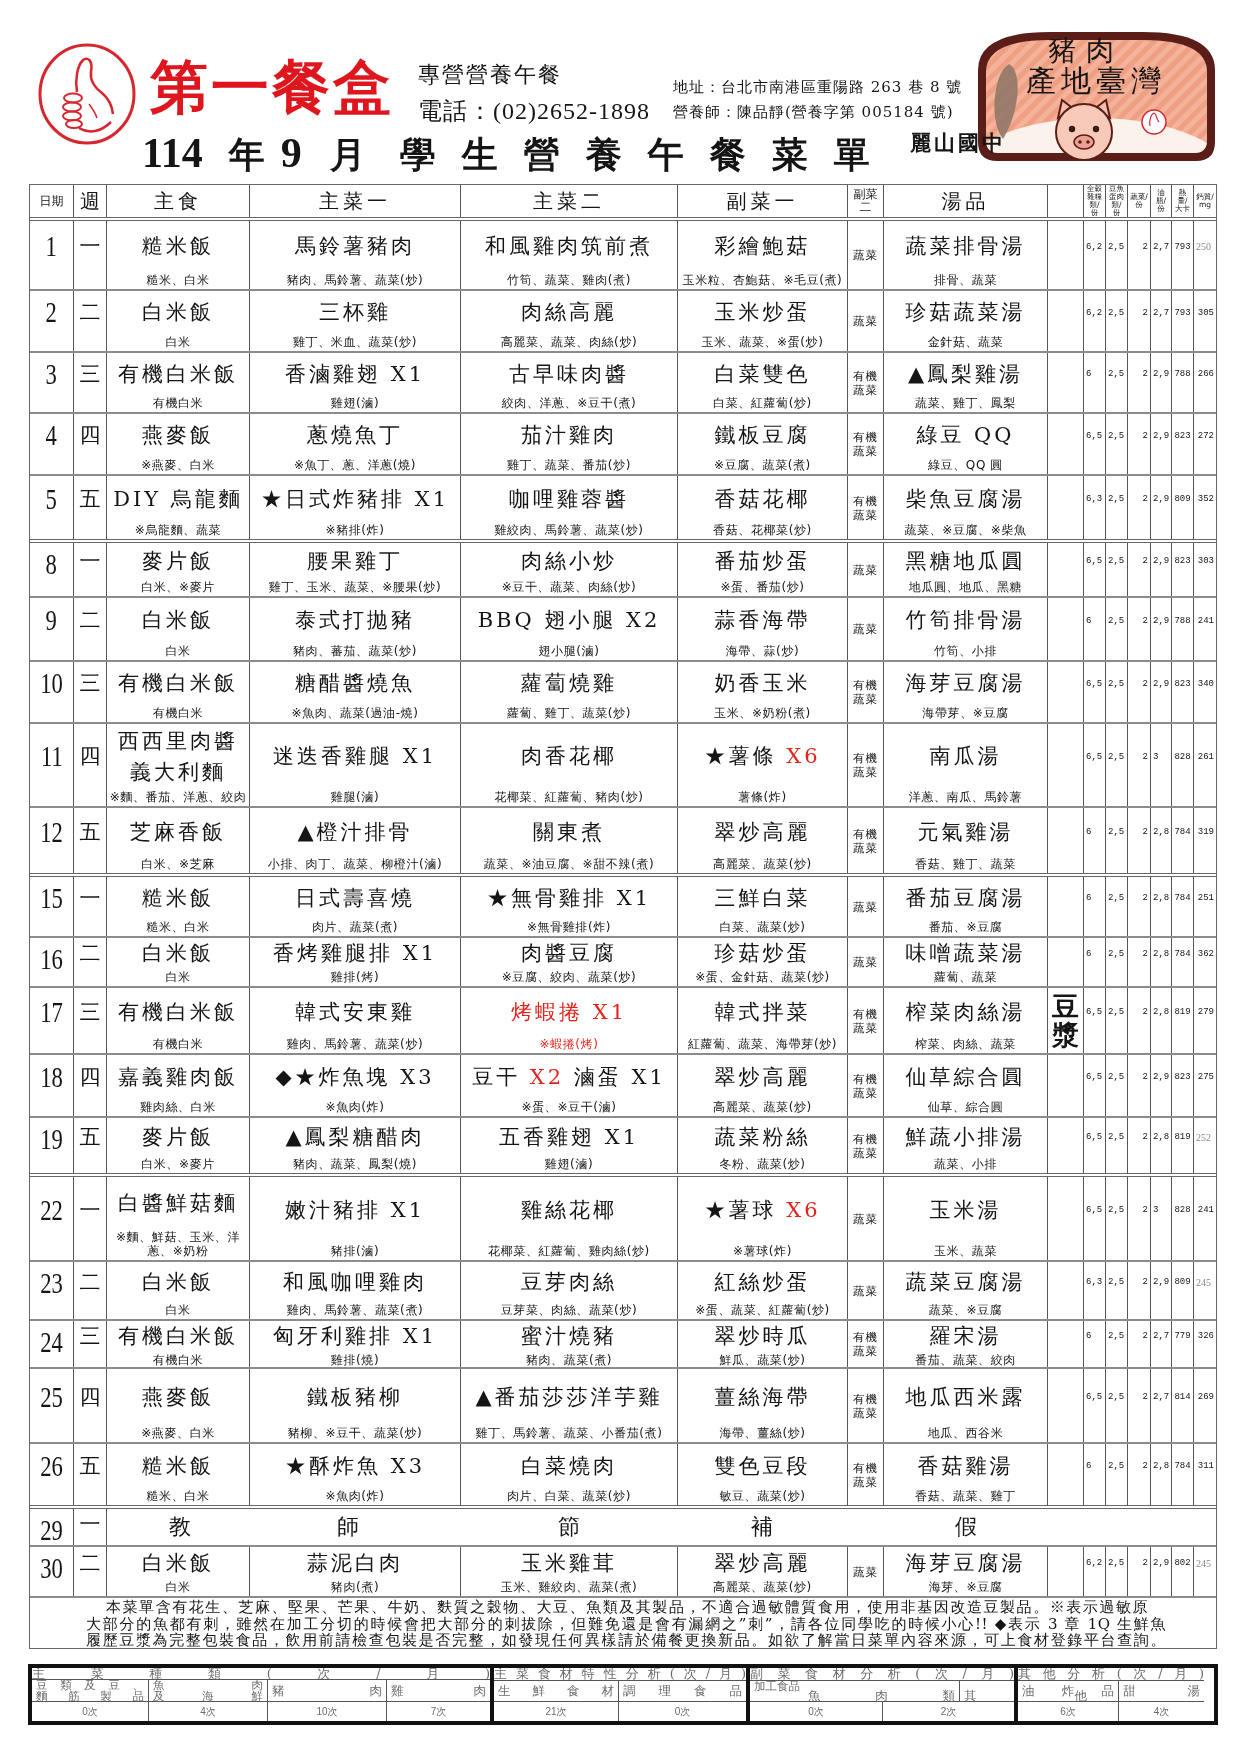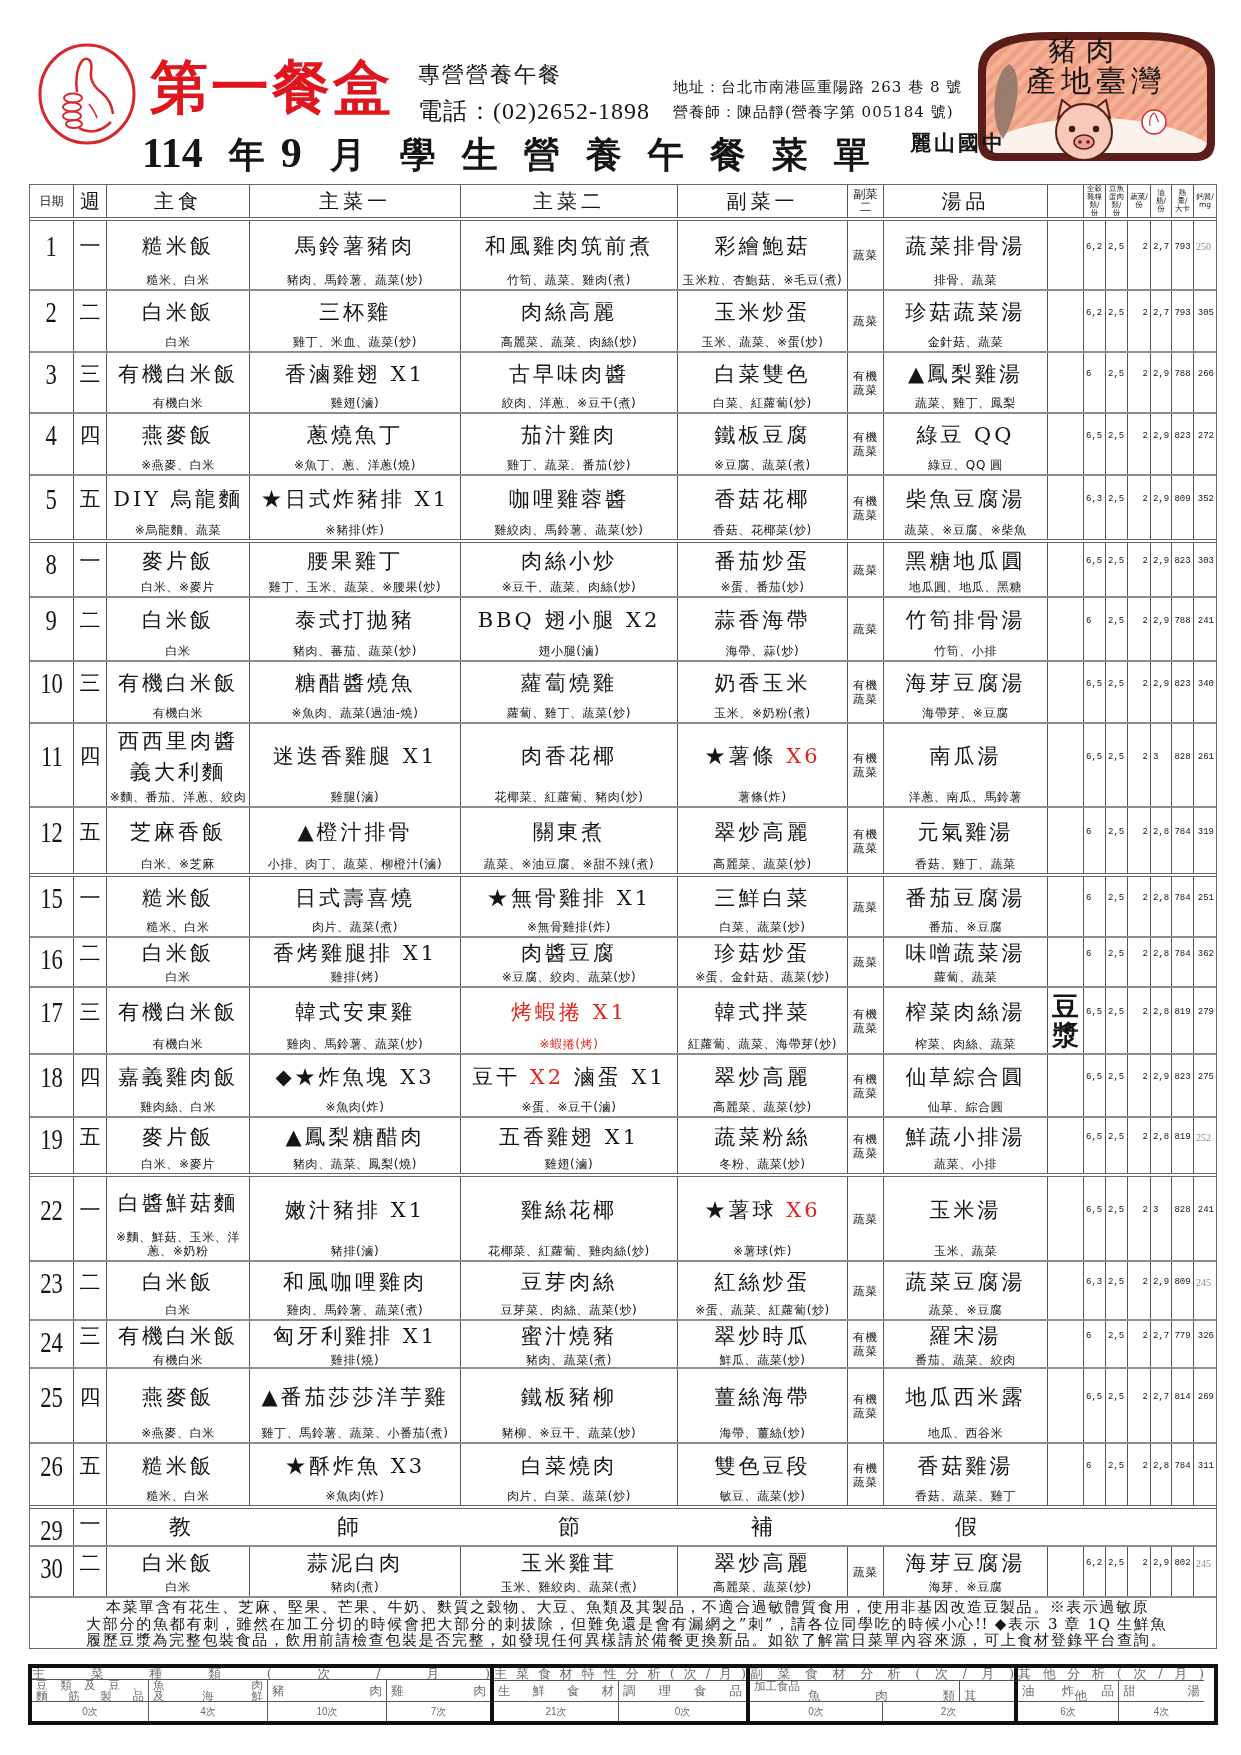--- a/index.html
+++ b/index.html
@@ -1415,31 +1415,31 @@
         <div class="c dish wday">
           <div class="main">四</div>
           <div class="sub"></div>
         </div>
         <div class="c dish staple">
           <div class="main">
             <span>燕麥飯</span>
           </div>
           <div class="sub">※燕麥、白米</div>
         </div>
+        <div class="c dish main1">
+          <div class="main">
+            <span>鐵板豬柳</span>
+          </div>
+          <div class="sub">豬柳、※豆干、蔬菜(炒)</div>
+        </div>
         <div class="c dish main2">
           <div class="main">
             <span>▲番茄莎莎洋芋雞</span>
           </div>
           <div class="sub">雞丁、馬鈴薯、蔬菜、小番茄(煮)</div>
-        </div>
-        <div class="c dish main1">
-          <div class="main">
-            <span>鐵板豬柳</span>
-          </div>
-          <div class="sub">豬柳、※豆干、蔬菜(炒)</div>
         </div>
         <div class="c dish side1">
           <div class="main">
             <span>薑絲海帶</span>
           </div>
           <div class="sub">海帶、薑絲(炒)</div>
         </div>
         <div class="c side2">有機蔬菜</div>
         <div class="c dish soup">
           <div class="main">

